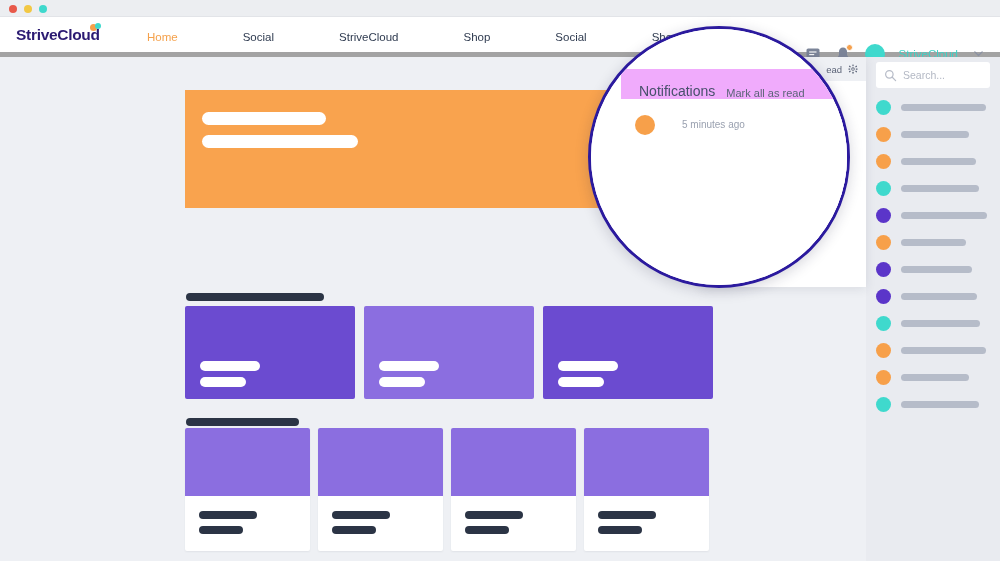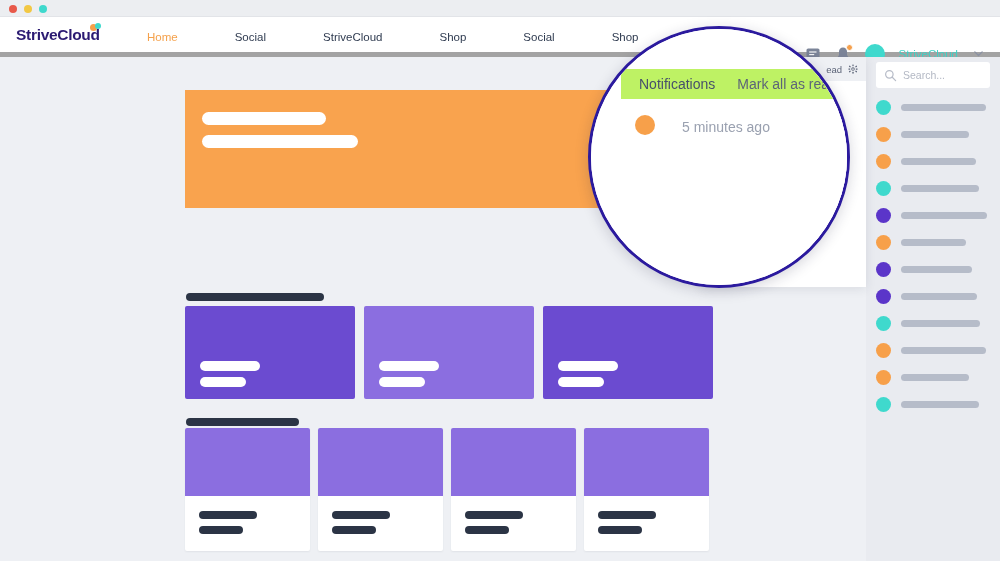--- a/index.html
+++ b/index.html
@@ -42,21 +42,21 @@
     font-size: 15.5px; font-weight: bold;
     color: #2b1a72; letter-spacing: -0.3px;
   }
   .logo-dots { position: absolute; left: 74px; top: -3px; width: 16px; height: 10px; }
   .logo-dot { position: absolute; border-radius: 50%; }
   .logo-dot.orange { left: 0; top: 1px; width: 7px; height: 7px; background: #f7a04a; }
   .logo-dot.teal2  { left: 5px; top: 0px; width: 6px; height: 6px; background: #3fd9cd; }
 
   .navlinks {
     position: absolute; left: 147px; top: 0;
-    height: 40px; display: flex; align-items: center; gap: 8px;
+    height: 40px; display: flex; align-items: center; gap: 16px;
   }
   .navlink {
     font-size: 11.5px; color: #2f3b50;
     padding: 0 24px 0 0; margin-right: 25px;
     white-space: nowrap; cursor: pointer;
   }
   .navlink.active { color: #f5a14b; }
   .navlink:last-child { margin-right: 0; }
 
   .topsearch {
@@ -177,46 +177,46 @@
     z-index: 40;
   }
   .mag-inner {
     position: absolute; left: 0; top: 0;
     width: 262px; height: 262px;
     background: #ffffff;
   }
   .np-head {
     position: absolute; left: 30px; top: 40px;
     width: 232px; height: 30px;
-    background: #bef264;
-    display: flex; align-items: center;
+    background: #f0abfc;
+    display: flex; align-items: flex-end;
   }
   .np-title {
     font-size: 14px; color: #47506b; margin-left: 18px;
   }
   .np-markall {
-    font-size: 14px; color: #5c6478; margin-left: 22px; cursor: pointer;
+    font-size: 11px; color: #5c6478; margin-left: 11px; cursor: pointer;
   }
   .np-body {
     position: absolute; left: 30px; top: 70px;
     width: 232px; height: 150px; background: #ffffff;
   }
   .np-item { position: relative; padding: 14px 12px 10px 12px; }
   .np-dot {
     position: absolute; left: 14px; top: 16px;
     width: 20px; height: 20px; border-radius: 50%;
     background: #f7a04a;
   }
   .np-text {
     margin-left: 42px; font-size: 11.5px; color: #4b5364;
     line-height: 15px; max-width: 172px;
   }
   .np-time {
     margin-left: 42px; margin-top: 6px;
-    font-size: 14px; color: #9aa1b0; padding-left: 7px;
+    font-size: 10px; color: #9aa1b0; padding-left: 7px;
   }
 
   
   .behind-panel {
     position: absolute; left: 700px; top: 57px;
     width: 166px; height: 230px;
     background: #ffffff;
     box-shadow: 0 2px 10px rgba(40,50,70,.10);
     z-index: 20;
   }

